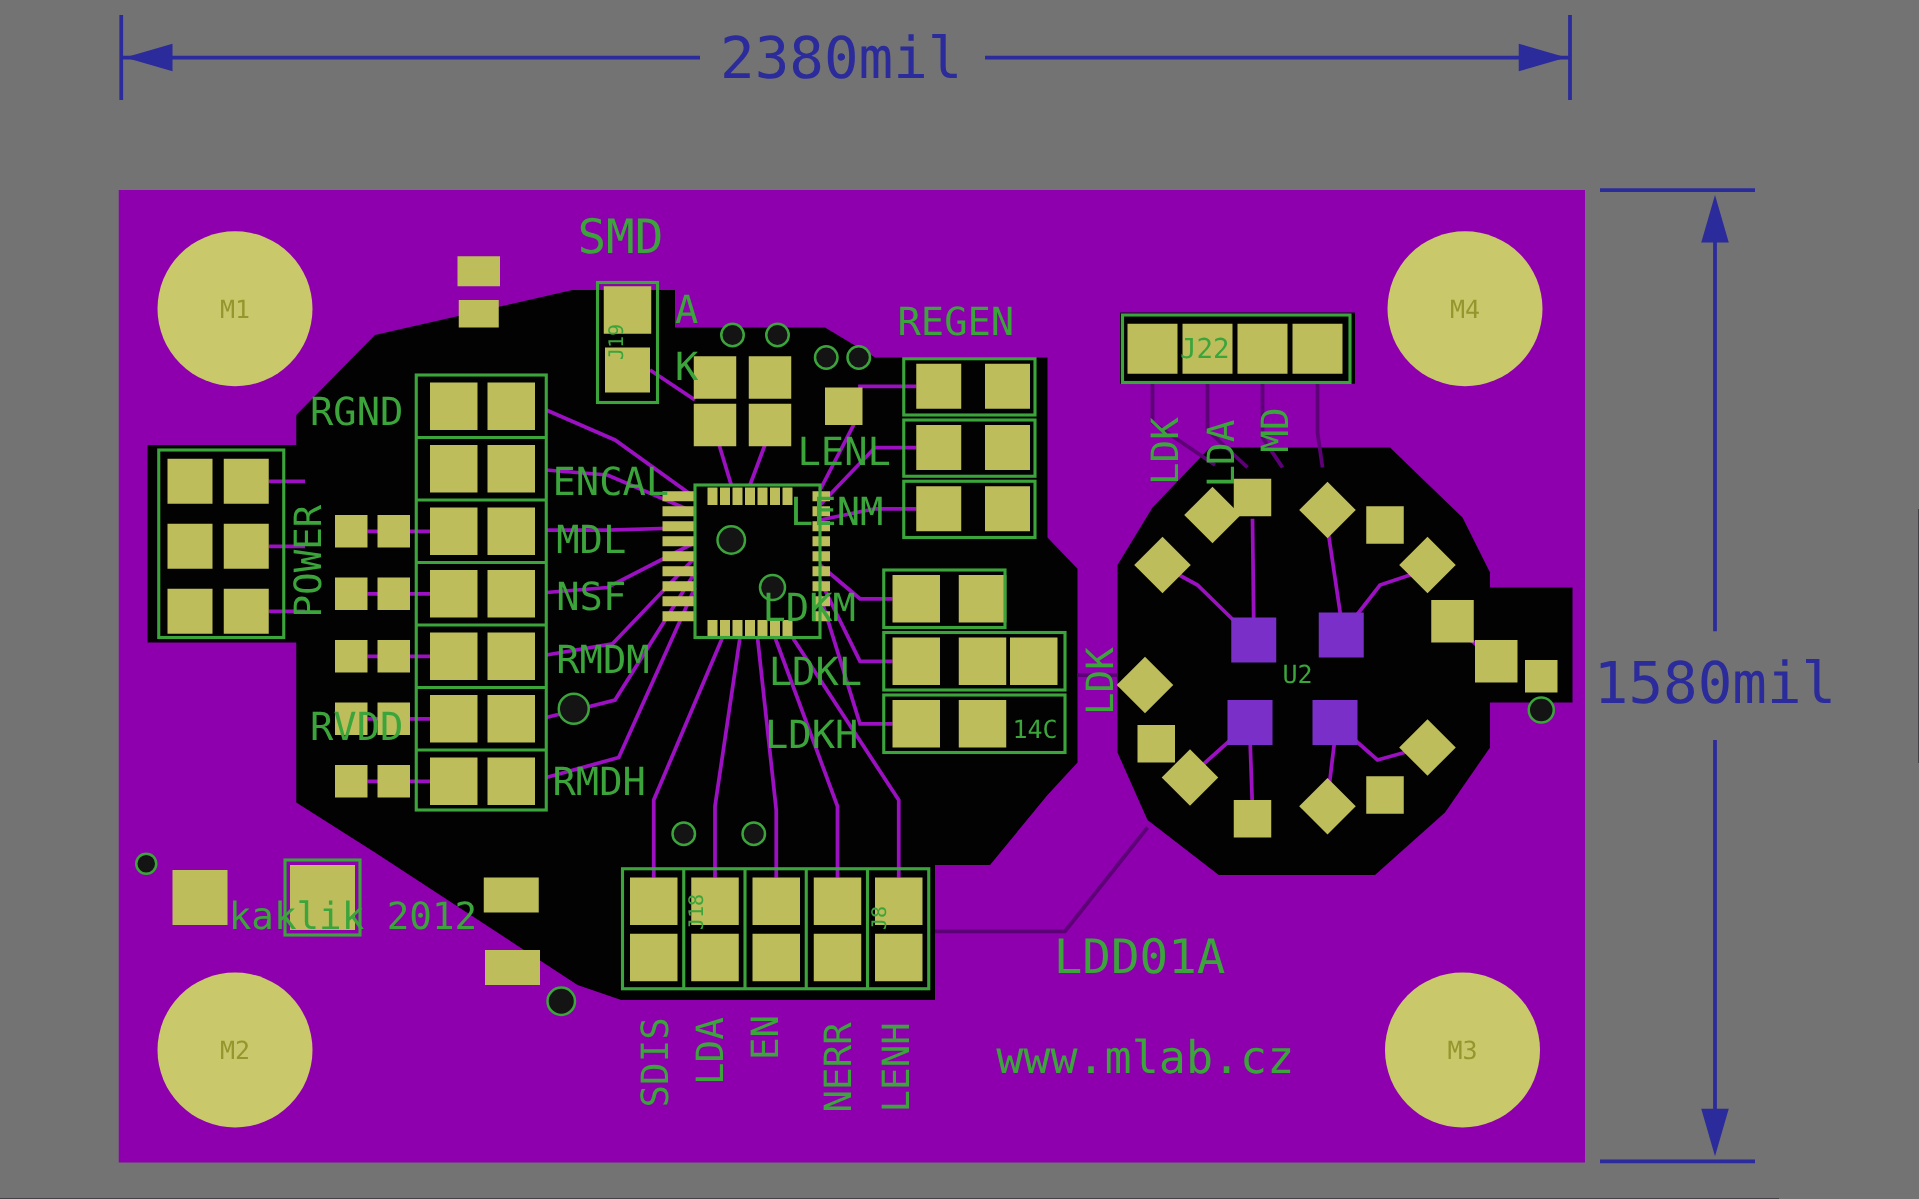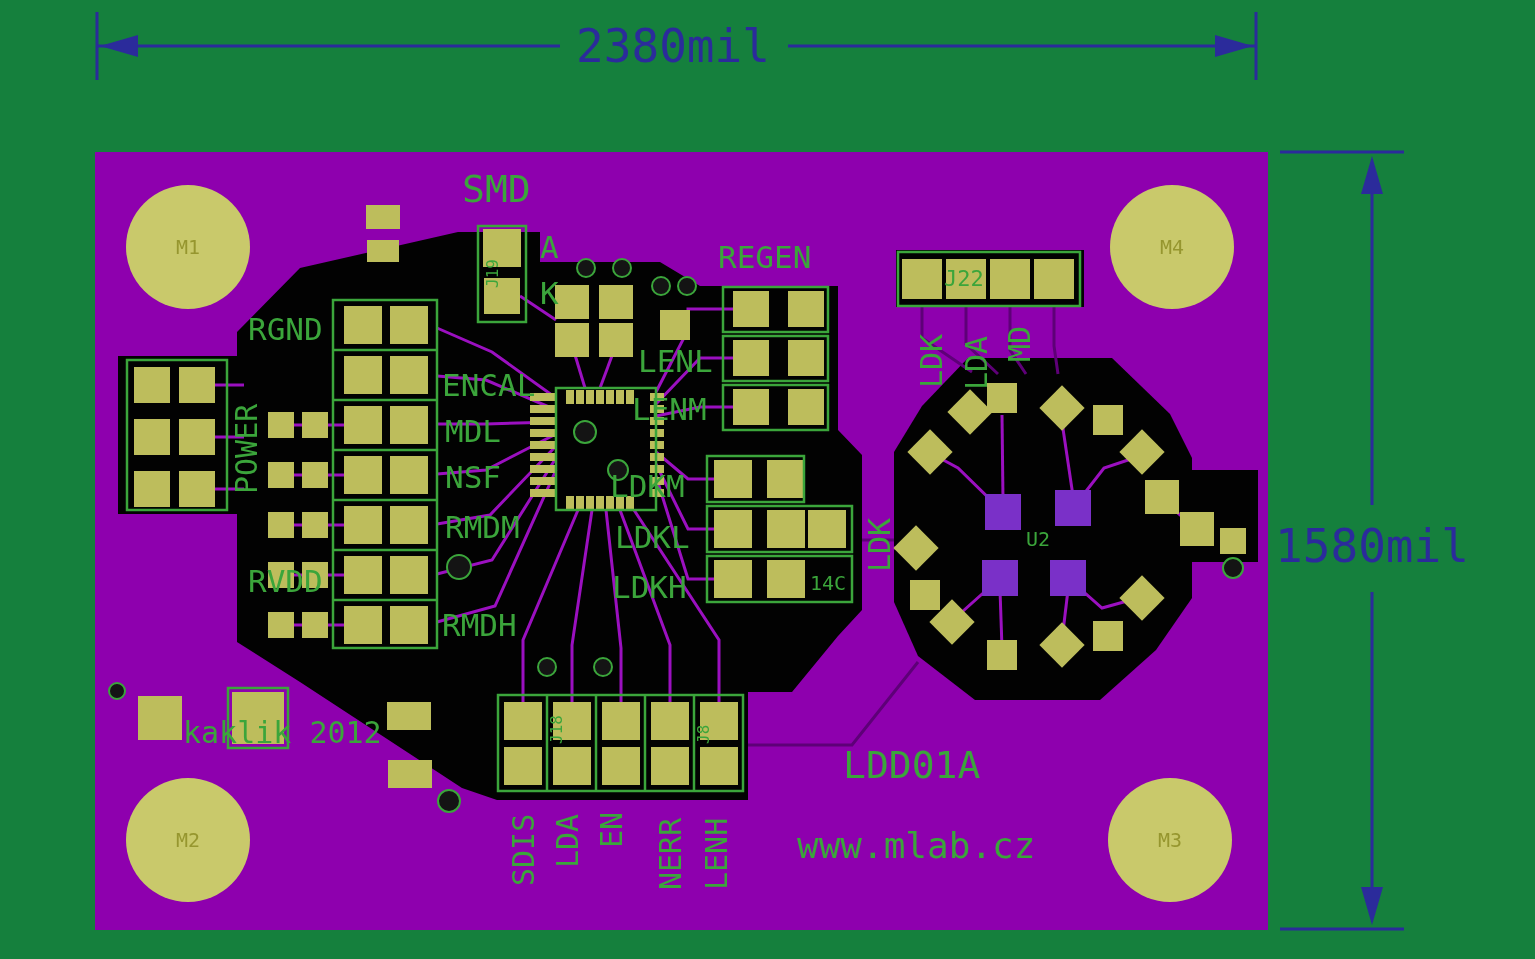--- a/index.html
+++ b/index.html
@@ -1,16 +1,16 @@
 <!DOCTYPE html>
 <html><head>
 <meta charset="utf-8">
 <style>
   html,body{margin:0;padding:0;background:#000;}
-  .stage{position:relative;width:1535px;height:959px;background:#15803d;overflow:hidden;
+  .stage{position:relative;width:1535px;height:959px;background:#737373;overflow:hidden;
          font-family:"DejaVu Sans Mono", monospace;text-align:center;}
   svg{position:absolute;left:0;top:0;}
   .pad{fill:#bdbd5c;}
   .pad-v{fill:#7a30c8;}
   .grn{stroke:#3ba53b;stroke-width:2.5;fill:none;}
   .via{fill:#141414;stroke:#3ba53b;stroke-width:2;}
   .trc{stroke:#9b10c0;stroke-width:3;fill:none;}
   .trcd{stroke:#5e0078;stroke-width:3;fill:none;}
   .sk{fill:#3ba53b;font-family:"DejaVu Sans Mono",monospace;}
   .dim{stroke:#2b2b9b;stroke-width:3;fill:none;}

